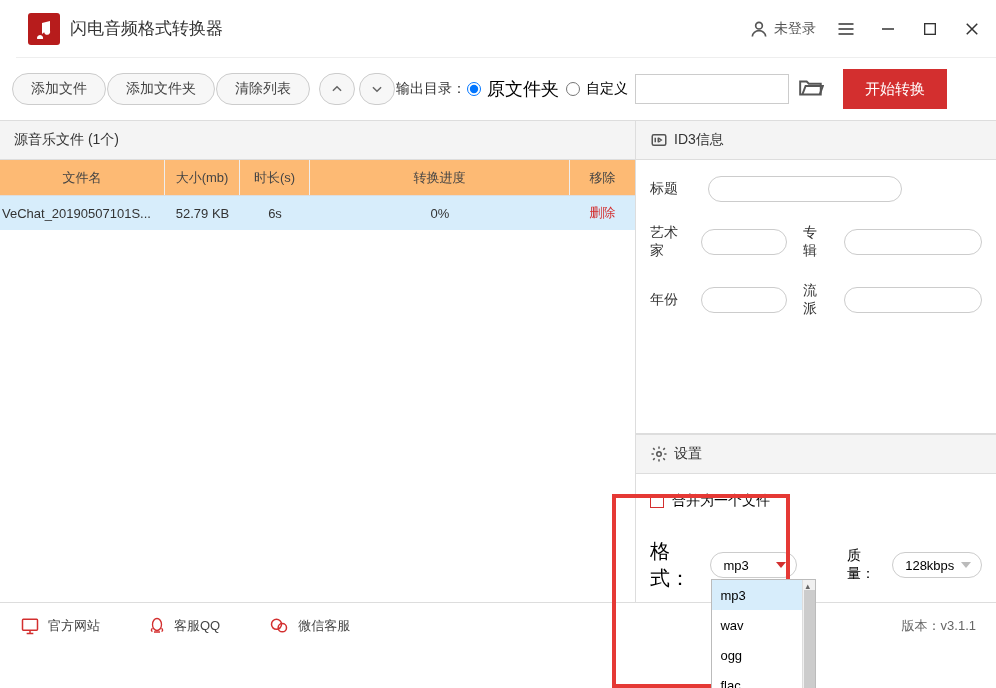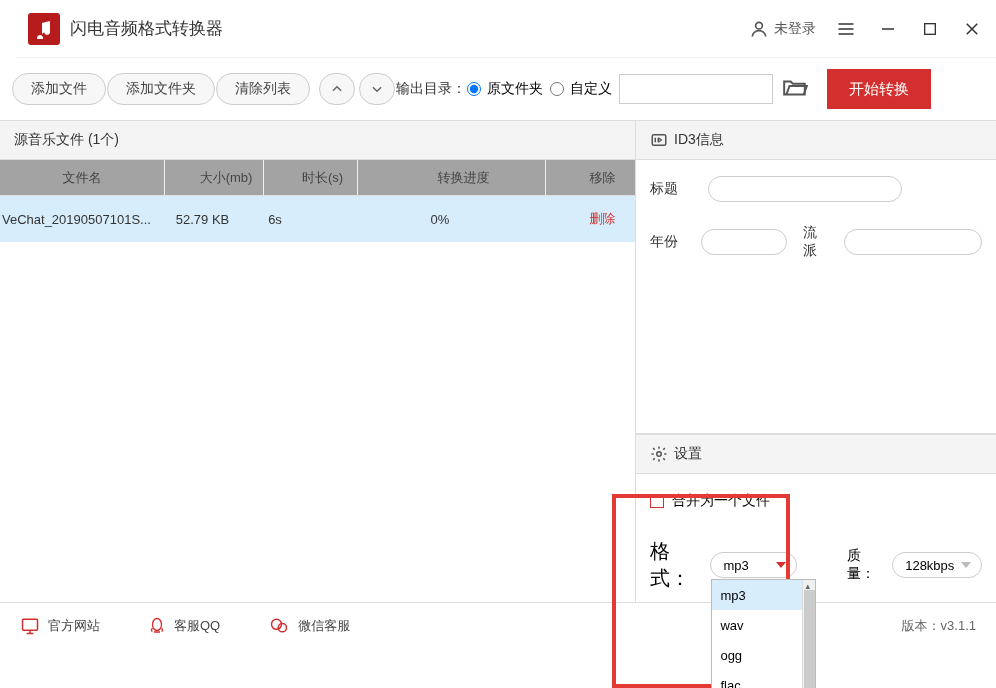--- a/index.html
+++ b/index.html
@@ -23,29 +23,29 @@
     .output-input { width: 154px; height: 30px; border: 1px solid #ccc; padding: 0 6px; margin-left: 6px; }
     .folder-icon { cursor: pointer; margin-left: 8px; }
     .convert-btn { margin-left: 18px; height: 40px; padding: 0 22px; background: #d32f2f; color: #fff; border: none; font-size: 15px; cursor: pointer; }
     
     .main-area { display: flex; height: 490px; }
     .left-panel { flex: 1; border-right: 1px solid #ddd; }
     .right-panel { width: 360px; display: flex; flex-direction: column; }
     
     .section-header { height: 40px; display: flex; align-items: center; padding: 8px 14px; background: #f4f4f4; border-top: 1px solid #ddd; border-bottom: 1px solid #ddd; font-size: 14px; color: #333; }
     
-    .table-header { display: flex; height: 36px; background: #a3a3a3; border-bottom: 1px solid #ddd; font-size: 13px; color: #444; gap: 24px; }
+    .table-header { display: flex; height: 36px; background: #fdba74; border-bottom: 1px solid #ddd; font-size: 13px; color: #444; }
     .table-header > div { display: flex; align-items: center; justify-content: center; border-right: 1px solid #eee; }
     .col-name { width: 165px; }
     .col-size { width: 75px; }
     .col-duration { width: 70px; }
     .col-progress { flex: 1; }
     .col-remove { width: 65px; border-right: none !important; }
     
-    .table-row { display: flex; height: 46px; background: #d7edfb; font-size: 13px; color: #333; }
+    .table-row { display: flex; height: 34px; background: #d7edfb; font-size: 13px; color: #333; }
     .table-row > div { display: flex; align-items: center; justify-content: center; }
     .table-row .col-name { justify-content: flex-start; padding-left: 2px; white-space: nowrap; overflow: hidden; }
     .remove-link { color: #d32f2f; cursor: pointer; }
     
     .id3-section { padding: 16px 14px; }
     .form-row { display: flex; align-items: center; margin-bottom: 22px; gap: 16px; }
     .form-label { font-size: 14px; color: #333; width: 42px; }
     .pill-input { height: 26px; border: 1px solid #ccc; border-radius: 13px; padding: 0 10px; }
     .pill-input.wide { width: 194px; }
     .pill-input.short { width: 86px; }
@@ -129,21 +129,21 @@
     </div>
     <div class="arrow-btn">
       <svg width="14" height="14" viewBox="0 0 24 24" fill="none" stroke="#666" stroke-width="2.5">
           <path d="M5 9l7 7 7-7"></path>
         </svg>
     </div>
   </div>
   <span class="output-label">输出目录：</span>
   <div class="radio-group">
     <input type="radio" class="radio" checked="" style="">
-    <span style="font-size:14px;font-family:Liberation Mono, monospace;">原文件夹</span>
+    <span style="font-size:18px;font-family:Liberation Mono, monospace;">原文件夹</span>
   </div>
   <div class="radio-group" style="margin-left:6px;">
     <input type="radio" class="radio" style="">
     <span style="font-size:14px;">自定义</span>
   </div>
   <input class="output-input" style="">
   <div class="folder-icon">
     <svg width="26" height="22" viewBox="0 0 24 20" fill="none" stroke="#555" stroke-width="1.8">
         <path d="M2 5h6l2 2h11v10H2z"></path>
         <path d="M4 17l3-8h16l-3 8"></path>
@@ -178,20 +178,26 @@
       <svg width="18" height="18" viewBox="0 0 24 24" fill="none" stroke="#555" stroke-width="2">
           <rect x="3" y="5" width="18" height="14" rx="2"></rect>
           <path d="M7 9v6M11 9v6M11 9l4 3-4 3"></path>
         </svg>
       <span>ID3信息</span>
     </div>
     <div class="id3-section">
       <div class="form-row">
         <span class="form-label">标题</span>
         <input class="pill-input wide" style="">
+      </div>
+      <div class="form-row">
+        <span class="form-label">艺术家</span>
+        <input class="pill-input short" style="">
+        <span class="form-label" style="width:30px;">专辑</span>
+        <input class="pill-input med" style="">
       </div>
       <div class="form-row">
         <span class="form-label">年份</span>
         <input class="pill-input short" style="">
         <span class="form-label" style="width:30px;">流派</span>
         <input class="pill-input med" style="">
       </div>
     </div>
 
     <div style="flex:1"></div>

